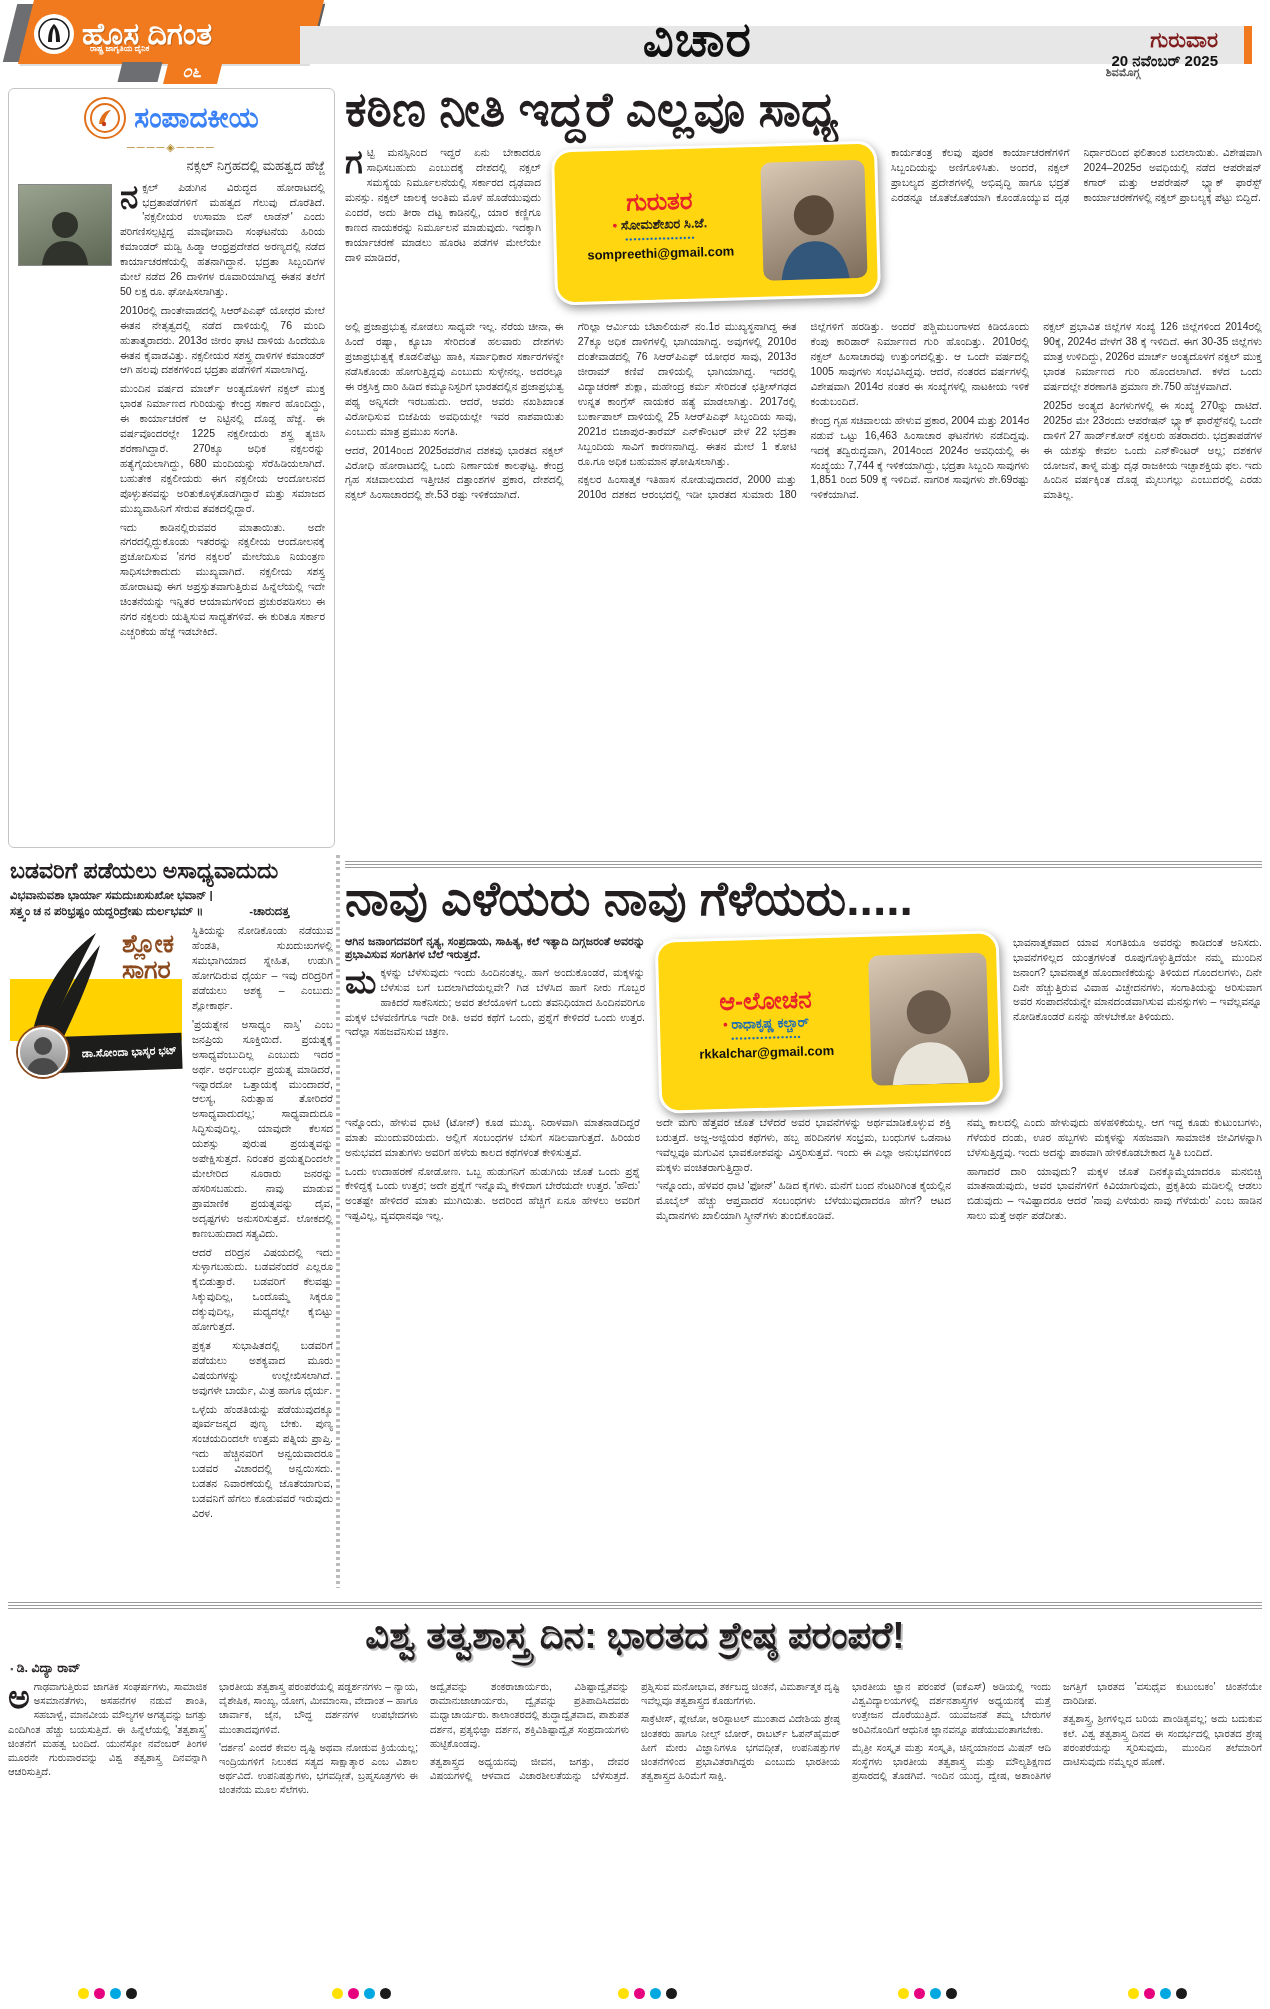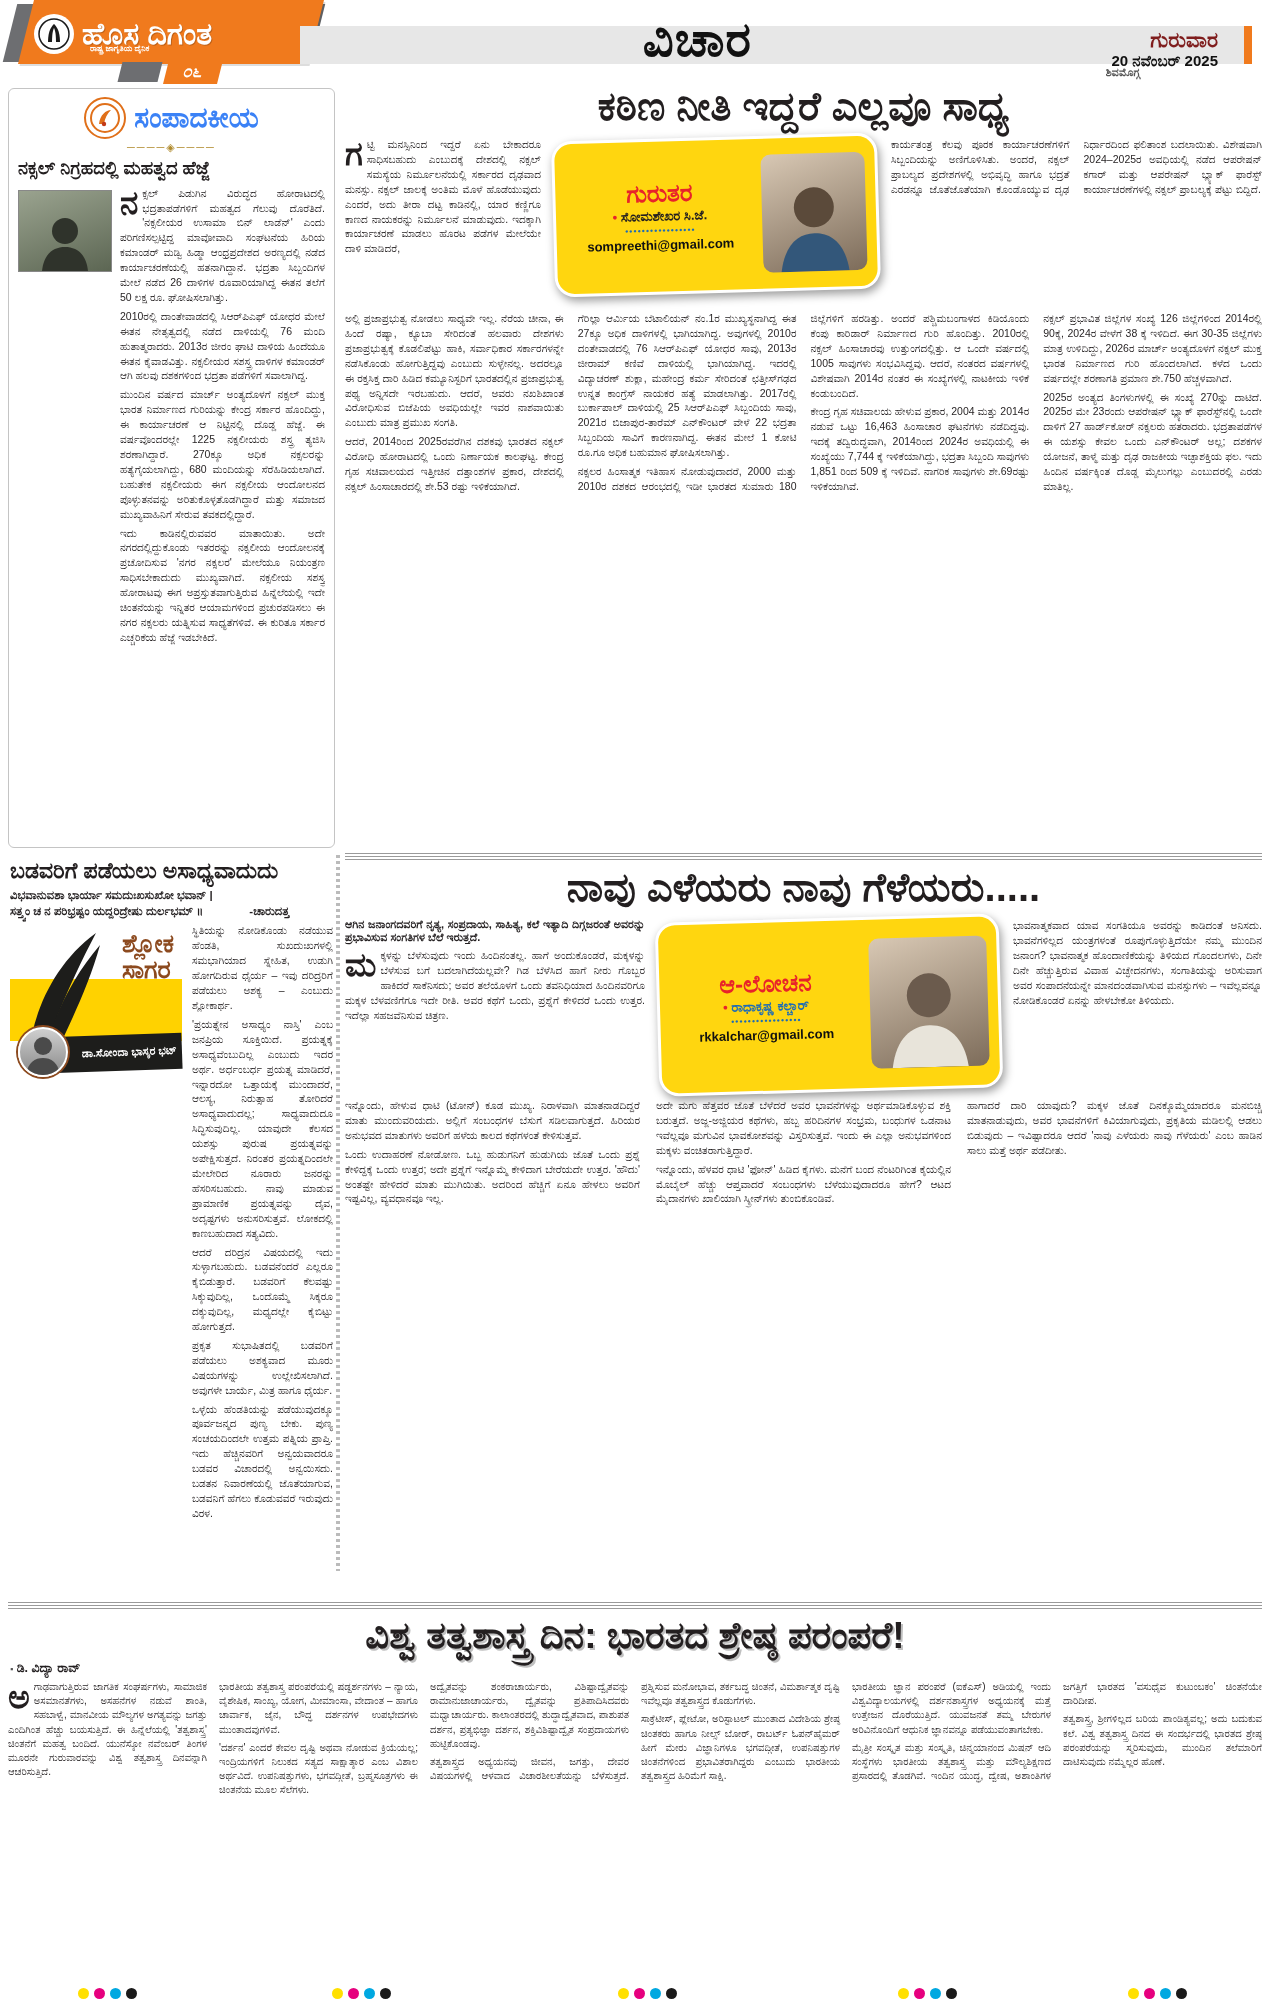--- a/index.html
+++ b/index.html
@@ -30,40 +30,40 @@
   .cols{overflow:hidden;}
   .rule-multi{height:7px;background:repeating-linear-gradient(to bottom,#9a9a9a 0 1px,transparent 1px 3px);margin:4px 0;}
   
   .leftcol{position:absolute;left:8px;top:88px;width:327px;}
   .ed-card{border:1px solid #c4c4c4;border-radius:6px;padding:8px 9px;height:742px;overflow:hidden;background:#fff;}
   .ed-head{display:flex;align-items:center;justify-content:center;gap:8px;}
   .ed-logo{width:38px;height:38px;border-radius:50%;border:2px solid #e0701a;display:flex;align-items:center;justify-content:center;flex:0 0 auto;}
   .ed-label{color:#3b82f6;font-weight:bold;font-size:28px;}
   .ed-ornament{text-align:center;color:#b08b2e;font-size:11px;letter-spacing:2px;margin:2px 0 4px 0;}
   .ed-ornament::before,.ed-ornament::after{content:"────";color:#b08b2e;}
-  .ed-headline{text-align:left;font-weight:bold;font-size:18px;margin:2px 0 6px 0;line-height:1.2;}
+  .ed-headline{text-align:right;font-weight:normal;font-size:13px;margin:2px 0 6px 0;line-height:1.2;}
   .ed-photo{float:left;width:92px;height:80px;margin:4px 8px 2px 0;background:linear-gradient(160deg,#9aa38f,#5c6653);
             display:flex;align-items:flex-end;justify-content:center;overflow:hidden;border:1px solid #888;}
   .sub-article{margin-top:10px;height:738px;overflow:hidden;padding:0 2px;}
   .sub-headline{font-weight:bold;font-size:22px;line-height:1.15;margin:0 0 4px 0;}
   .shloka{font-weight:bold;font-size:11.5px;line-height:1.4;margin-bottom:4px;}
   .shloka .attrib{font-weight:bold;margin-left:43px;}
   .sloka-sagara{float:left;width:172px;height:142px;margin:4px 10px 2px 0;position:relative;background:#fff;overflow:visible;}
   .ss-yellow{position:absolute;left:0;top:52px;width:100%;height:62px;background:#ffd200;}
   .ss-feather{position:absolute;left:6px;top:0;width:90px;height:120px;}
   .ss-title{position:absolute;right:8px;top:4px;text-align:left;color:#8c4a1f;font-weight:bold;font-size:25px;line-height:1.02;}
   .ss-ribbon{position:absolute;left:38px;top:108px;right:0;height:36px;background:#1d1d1b;color:#fff;
              font-weight:bold;font-size:11px;line-height:1.25;display:flex;align-items:center;padding-left:34px;transform:rotate(-2deg);}
   .ss-photo{position:absolute;left:8px;top:100px;width:46px;height:46px;border-radius:50%;border:2px solid #fff;
             background:linear-gradient(#cfcfcf,#8a8a8a);overflow:hidden;z-index:2;box-shadow:0 0 0 2px #8c4a1f;}
   
   .maincol{position:absolute;left:345px;top:85px;width:917px;}
   .maincol::before{content:"";position:absolute;left:-9px;top:770px;bottom:-5px;width:4px;
      background:repeating-linear-gradient(to bottom,#bbb 0 3px,transparent 3px 6px);}
-  .art-headline{text-align:center;font-weight:bold;font-size:40px;line-height:1.05;margin:0;}
+  .art-headline{text-align:left;font-weight:bold;font-size:48px;line-height:1.05;margin:0;}
   .art1-row1{display:flex;gap:12px;height:156px;margin-top:10px;}
   .art1-leadleft{width:196px;overflow:hidden;}
   .art1-leadright{flex:1;column-count:2;column-gap:14px;overflow:hidden;}
   .art1-cols{column-count:4;column-gap:14px;height:538px;margin-top:18px;overflow:hidden;}
   .author-box{background:#ffd60f;border:3px solid #fff;border-radius:20px;box-shadow:2px 4px 10px rgba(0,0,0,.4);
               transform:rotate(-1.6deg);display:flex;align-items:center;padding:8px 10px;gap:8px;}
   .ab1{width:300px;flex:0 0 auto;}
   .ab2{width:318px;flex:0 0 auto;height:152px;}
   .ab-text{flex:1;text-align:center;}
   .ab-title{color:#e8232a;font-weight:bold;font-size:24px;line-height:1.1;}
@@ -266,20 +266,21 @@
         </div>
         <div class="art2-leadright">
             <p class="para">ಭಾವನಾತ್ಮಕವಾದ ಯಾವ ಸಂಗತಿಯೂ ಅವರನ್ನು ಕಾಡಿದಂತೆ ಅನಿಸದು. ಭಾವನೆಗಳಿಲ್ಲದ ಯಂತ್ರಗಳಂತೆ ರೂಪುಗೊಳ್ಳುತ್ತಿದೆಯೇ ನಮ್ಮ ಮುಂದಿನ ಜನಾಂಗ? ಭಾವನಾತ್ಮಕ ಹೊಂದಾಣಿಕೆಯನ್ನು ತಿಳಿಯದ ಗೊಂದಲಗಳು, ದಿನೇ ದಿನೇ ಹೆಚ್ಚುತ್ತಿರುವ ವಿವಾಹ ವಿಚ್ಛೇದನಗಳು, ಸಂಗಾತಿಯನ್ನು ಅರಿಸುವಾಗ ಅವರ ಸಂಪಾದನೆಯನ್ನೇ ಮಾನದಂಡವಾಗಿಸುವ ಮನಸ್ಸುಗಳು – ಇವೆಲ್ಲವನ್ನೂ ನೋಡಿಕೊಂಡರೆ ಏನನ್ನು ಹೇಳಬೇಕೋ ತಿಳಿಯದು.</p>
           </div>
       </div>
       <div class="art2-cols">
           <p class="para">ಇನ್ನೊಂದು, ಹೇಳುವ ಧಾಟಿ (ಟೋನ್) ಕೂಡ ಮುಖ್ಯ. ನಿರಾಳವಾಗಿ ಮಾತನಾಡದಿದ್ದರೆ ಮಾತು ಮುಂದುವರಿಯದು. ಅಲ್ಲಿಗೆ ಸಂಬಂಧಗಳ ಬೆಸುಗೆ ಸಡಿಲವಾಗುತ್ತದೆ. ಹಿರಿಯರ ಅನುಭವದ ಮಾತುಗಳು ಅವರಿಗೆ ಹಳೆಯ ಕಾಲದ ಕಥೆಗಳಂತೆ ಕೇಳಿಸುತ್ತವೆ.</p>
           <p class="para">ಒಂದು ಉದಾಹರಣೆ ನೋಡೋಣ. ಒಬ್ಬ ಹುಡುಗನಿಗೆ ಹುಡುಗಿಯ ಜೊತೆ ಒಂದು ಪ್ರಶ್ನೆ ಕೇಳಿದ್ದಕ್ಕೆ ಒಂದು ಉತ್ತರ; ಅದೇ ಪ್ರಶ್ನೆಗೆ ಇನ್ನೊಮ್ಮೆ ಕೇಳಿದಾಗ ಬೇರೆಯದೇ ಉತ್ತರ. 'ಹೌದು' ಅಂತಷ್ಟೇ ಹೇಳಿದರೆ ಮಾತು ಮುಗಿಯಿತು. ಅದರಿಂದ ಹೆಚ್ಚಿಗೆ ಏನೂ ಹೇಳಲು ಅವರಿಗೆ ಇಷ್ಟವಿಲ್ಲ, ವ್ಯವಧಾನವೂ ಇಲ್ಲ.</p>
           <p class="para">ಅದೇ ಮಗು ಹೆತ್ತವರ ಜೊತೆ ಬೆಳೆದರೆ ಅವರ ಭಾವನೆಗಳನ್ನು ಅರ್ಥಮಾಡಿಕೊಳ್ಳುವ ಶಕ್ತಿ ಬರುತ್ತದೆ. ಅಜ್ಜ-ಅಜ್ಜಿಯರ ಕಥೆಗಳು, ಹಬ್ಬ ಹರಿದಿನಗಳ ಸಂಭ್ರಮ, ಬಂಧುಗಳ ಒಡನಾಟ ಇವೆಲ್ಲವೂ ಮಗುವಿನ ಭಾವಕೋಶವನ್ನು ವಿಸ್ತರಿಸುತ್ತವೆ. ಇಂದು ಈ ಎಲ್ಲಾ ಅನುಭವಗಳಿಂದ ಮಕ್ಕಳು ವಂಚಿತರಾಗುತ್ತಿದ್ದಾರೆ.</p>
           <p class="para">ಇನ್ನೊಂದು, ಹೆಳವರ ಧಾಟಿ 'ಫೋನ್' ಹಿಡಿದ ಕೈಗಳು. ಮನೆಗೆ ಬಂದ ನೆಂಟರಿಗಿಂತ ಕೈಯಲ್ಲಿನ ಮೊಬೈಲ್ ಹೆಚ್ಚು ಆಪ್ತವಾದರೆ ಸಂಬಂಧಗಳು ಬೆಳೆಯುವುದಾದರೂ ಹೇಗೆ? ಆಟದ ಮೈದಾನಗಳು ಖಾಲಿಯಾಗಿ ಸ್ಕ್ರೀನ್‌ಗಳು ತುಂಬಿಕೊಂಡಿವೆ.</p>
+          <p class="para">ನಮ್ಮ ಕಾಲದಲ್ಲಿ ಎಂದು ಹೇಳುವುದು ಹಳಹಳಿಕೆಯಲ್ಲ. ಆಗ ಇದ್ದ ಕೂಡು ಕುಟುಂಬಗಳು, ಗೆಳೆಯರ ದಂಡು, ಊರ ಹಬ್ಬಗಳು ಮಕ್ಕಳನ್ನು ಸಹಜವಾಗಿ ಸಾಮಾಜಿಕ ಜೀವಿಗಳನ್ನಾಗಿ ಬೆಳೆಸುತ್ತಿದ್ದವು. ಇಂದು ಅದನ್ನು ಪಾಠವಾಗಿ ಹೇಳಿಕೊಡಬೇಕಾದ ಸ್ಥಿತಿ ಬಂದಿದೆ.</p>
           <p class="para">ಹಾಗಾದರೆ ದಾರಿ ಯಾವುದು? ಮಕ್ಕಳ ಜೊತೆ ದಿನಕ್ಕೊಮ್ಮೆಯಾದರೂ ಮನಬಿಚ್ಚಿ ಮಾತನಾಡುವುದು, ಅವರ ಭಾವನೆಗಳಿಗೆ ಕಿವಿಯಾಗುವುದು, ಪ್ರಕೃತಿಯ ಮಡಿಲಲ್ಲಿ ಆಡಲು ಬಿಡುವುದು – ಇವಿಷ್ಟಾದರೂ ಆದರೆ 'ನಾವು ಎಳೆಯರು ನಾವು ಗೆಳೆಯರು' ಎಂಬ ಹಾಡಿನ ಸಾಲು ಮತ್ತೆ ಅರ್ಥ ಪಡೆದೀತು.</p>
         </div>
     </article>
   </main>
 
   <article class="bottom-art">
     <div class="rule-multi"></div>
     <h1 class="bottom-headline">ವಿಶ್ವ ತತ್ವಶಾಸ್ತ್ರ ದಿನ: ಭಾರತದ ಶ್ರೇಷ್ಠ ಪರಂಪರೆ!</h1>
     <div class="byline">
       <span class="mark">▪</span>

